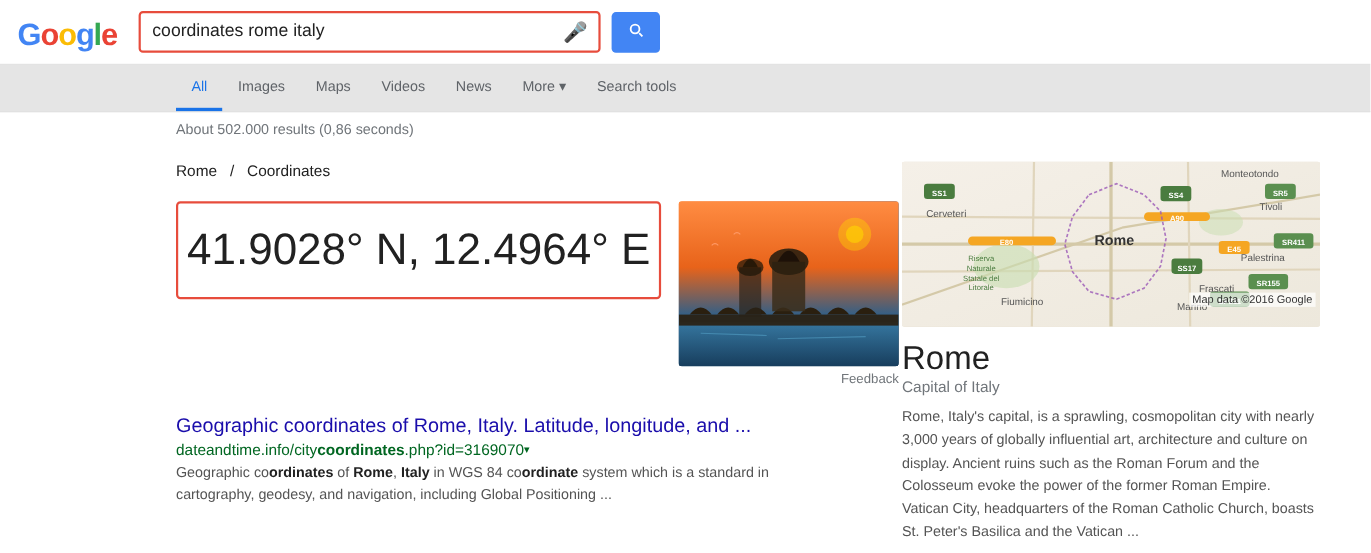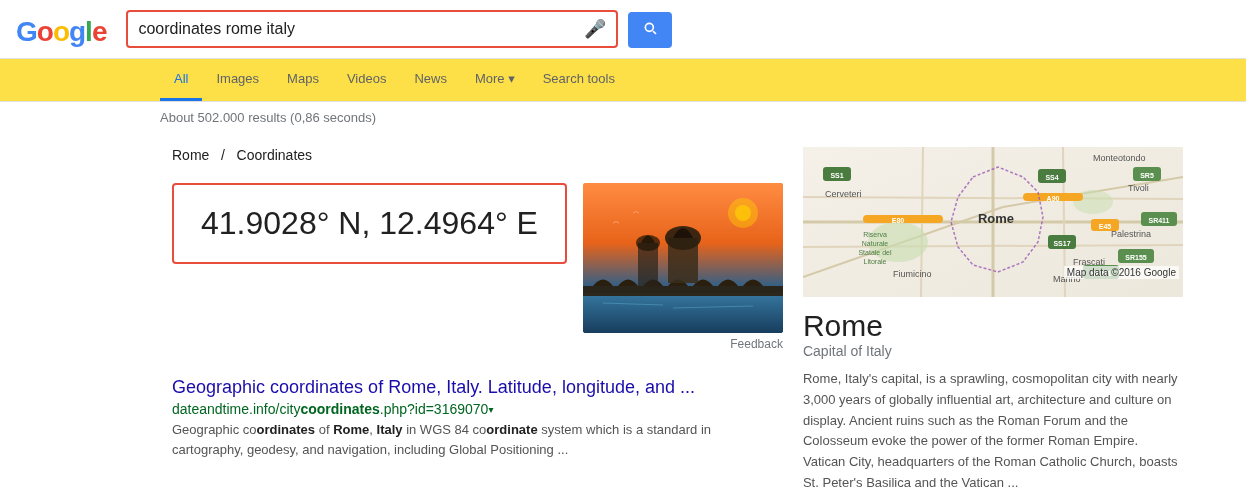--- a/index.html
+++ b/index.html
@@ -28,21 +28,21 @@
     .logo-g2 { color: #4285F4; }
     .logo-l { color: #34A853; }
     .logo-e { color: #EA4335; }
 
     .search-bar-wrapper {
       display: flex;
       align-items: center;
       border: 2px solid #e74c3c;
       border-radius: 4px;
       padding: 6px 10px;
-      width: 492px;
+      width: 420px;
       background: #fff;
     }
     .search-input {
       border: none;
       outline: none;
       font-size: 16px;
       flex: 1;
       color: #212121;
     }
     .mic-icon {
@@ -61,21 +61,21 @@
       color: #fff;
       font-size: 16px;
     }
 
     
     .nav-tabs {
       display: flex;
       align-items: flex-end;
       padding: 0 160px;
       border-bottom: 1px solid #e0e0e0;
-      background: #fde047;
+      background: #e5e5e5;
     }
     .nav-tab {
       padding: 12px 14px;
       font-size: 13px;
       color: #5f6368;
       cursor: pointer;
       border-bottom: 3px solid transparent;
       text-decoration: none;
       display: flex;
       align-items: center;
@@ -91,21 +91,20 @@
       padding: 8px 160px;
       font-size: 13px;
       color: #70757a;
     }
 
     
     .main-content {
       display: flex;
       padding: 0 160px;
       gap: 20px;
-      margin-left: 12px;
     }
     .left-column {
       flex: 1;
       max-width: 640px;
     }
     .right-column {
       width: 380px;
       flex-shrink: 0;
     }
 
@@ -119,22 +118,22 @@
 
     .coordinates-result {
       display: flex;
       align-items: flex-start;
       gap: 16px;
       padding: 10px 0;
     }
     .coord-box {
       border: 2px solid #e74c3c;
       border-radius: 4px;
-      padding: 20px 27px;
-      font-size: 32px;
+      padding: 20px 8px;
+      font-size: 40px;
       font-weight: 400;
       color: #212121;
       white-space: nowrap;
     }
     .rome-photo {
       width: 200px;
       height: 150px;
       background: linear-gradient(
         160deg,
         #FF8C42 0%,

